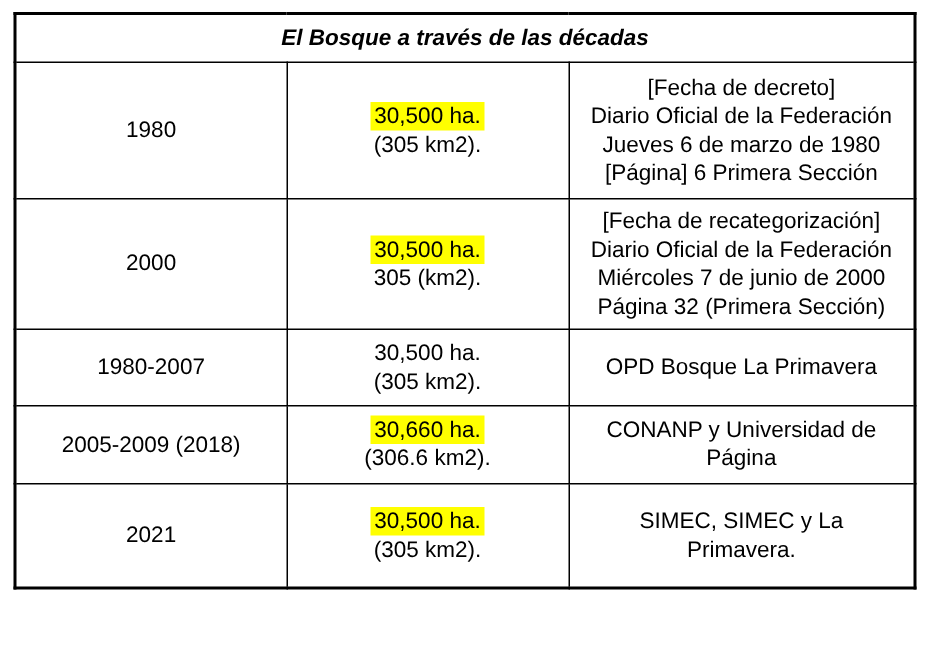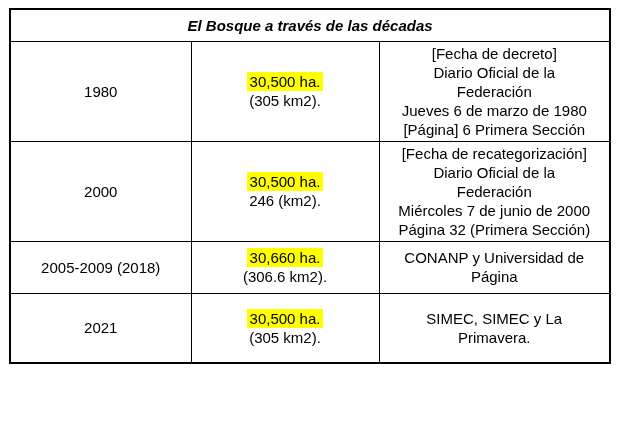--- a/index.html
+++ b/index.html
@@ -21,21 +21,21 @@
     table-layout: fixed;
     width: 600px;
     border: 2px solid #000000;
   }
   table.decades td {
     border: 1.5px solid #000000;
     text-align: center;
     vertical-align: middle;
     font-size: 15px;
     line-height: 19px;
-    padding: 2px 16px;
+    padding: 2px 0;
     overflow: hidden;
     box-sizing: border-box;
   }
   td.title-cell {
     font-weight: bold;
     font-style: italic;
     font-size: 15.5px;
     line-height: 26px;
   }
   td.vtop {
@@ -74,30 +74,40 @@
         <div>Diario Oficial de la Federación</div>
         <div>Jueves 6 de marzo de 1980</div>
         <div>[Página] 6 Primera Sección</div>
       </td>
     </tr>
 
     <tr style="height:87px">
       <td class="vtop">2000</td>
       <td class="vtop">
         <div><span class="hl">30,500 ha.</span></div>
-        <div>246 (km2).</div>
+        <div>305 (km2).</div>
       </td>
       <td>
         <div>[Fecha de recategorización]</div>
         <div>Diario Oficial de la Federación</div>
         <div>Miércoles 7 de junio de 2000</div>
         <div>Página 32 (Primera Sección)</div>
       </td>
     </tr>
 
+    <tr style="height:51px">
+      <td>1980-2007</td>
+      <td>
+        <div>30,500 ha.</div>
+        <div>(305 km2).</div>
+      </td>
+      <td>
+        <div>OPD Bosque La Primavera</div>
+      </td>
+    </tr>
 
     <tr style="height:52px">
       <td>2005-2009 (2018)</td>
       <td>
         <div><span class="hl">30,660 ha.</span></div>
         <div>(306.6 km2).</div>
       </td>
       <td>
         <div>CONANP y Universidad de</div>
         <div>Página</div>

